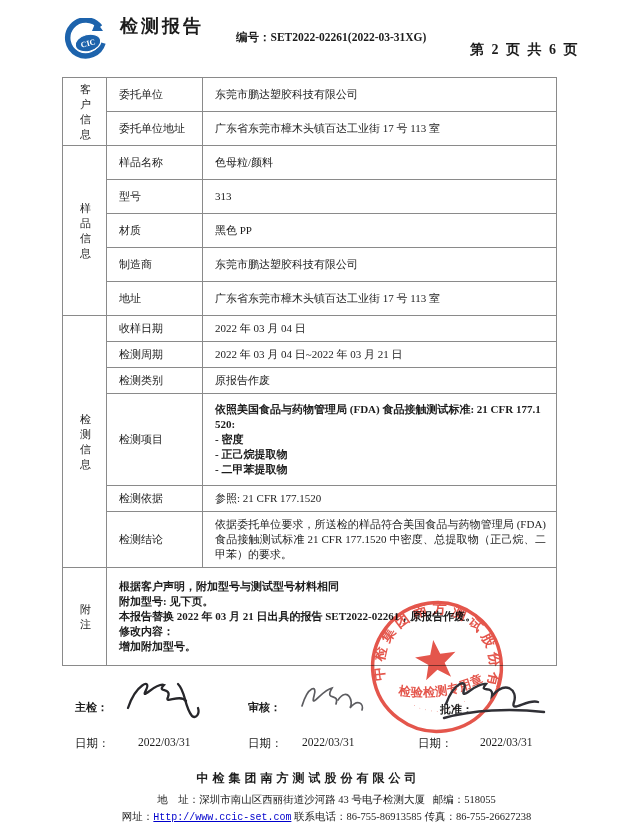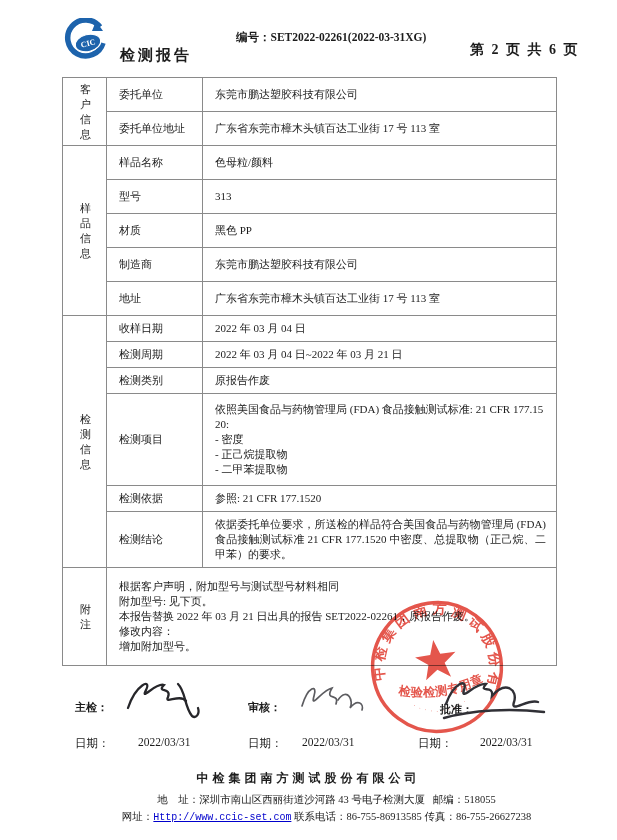--- a/index.html
+++ b/index.html
@@ -2,35 +2,35 @@
 <html><head>
 <meta charset="utf-8">
 <style>
   html,body{margin:0;padding:0;background:#ffffff;}
   .page{
     position:relative;width:617px;height:840px;background:#ffffff;overflow:hidden;
     font-family:"Liberation Serif","DejaVu Serif",serif;color:#1c1c1c;
   }
   
   .logo{position:absolute;left:62px;top:18px;width:48px;height:46px;}
-  .hdr-title{position:absolute;left:120px;top:46px;font-size:15px;font-weight:bold;letter-spacing:3px;}
+  .hdr-title{position:absolute;left:120px;top:14px;font-size:18px;font-weight:bold;letter-spacing:3px;}
   .hdr-number{position:absolute;left:236px;top:30px;font-size:11.5px;font-weight:bold;white-space:nowrap;}
   .hdr-page{position:absolute;left:470px;top:41px;font-size:14px;font-weight:bold;letter-spacing:2px;white-space:nowrap;}
   
   table.report{
     position:absolute;left:62px;top:77px;width:494px;
     border-collapse:collapse;table-layout:fixed;
   }
   table.report td{
     border:1px solid #8a8a8a;font-size:11px;line-height:15px;
     padding:2px 10px 2px 12px;vertical-align:middle;word-break:break-all;
   }
   td.grp{text-align:center;white-space:pre-line;line-height:24px;padding:2px 3px;}
   td.lbl{padding-left:11px;}
-  td.multi{white-space:pre-line;line-height:19px;padding-top:5px;padding-bottom:5px;}
+  td.multi{white-space:pre-line;line-height:19px;padding-top:5px;padding-bottom:5px;font-weight:bold;}
   td.just{text-align:justify;line-height:19px;padding-top:5px;padding-bottom:5px;}
   tr.r34{height:34px;} tr.r26{height:26px;} tr.rproj{height:92px;}
   tr.rconc{height:56px;} tr.rnote{height:98px;}
   
   .sig-label{position:absolute;font-size:11px;font-weight:600;white-space:nowrap;z-index:1;}
   .sig-date{position:absolute;font-size:11.5px;white-space:nowrap;z-index:1;}
   .sig-svg{position:absolute;z-index:3;}
   
   .stamp{position:absolute;left:359px;top:589px;width:156px;height:156px;z-index:2;
          transform:rotate(-8deg);opacity:0.92;mix-blend-mode:multiply;}

